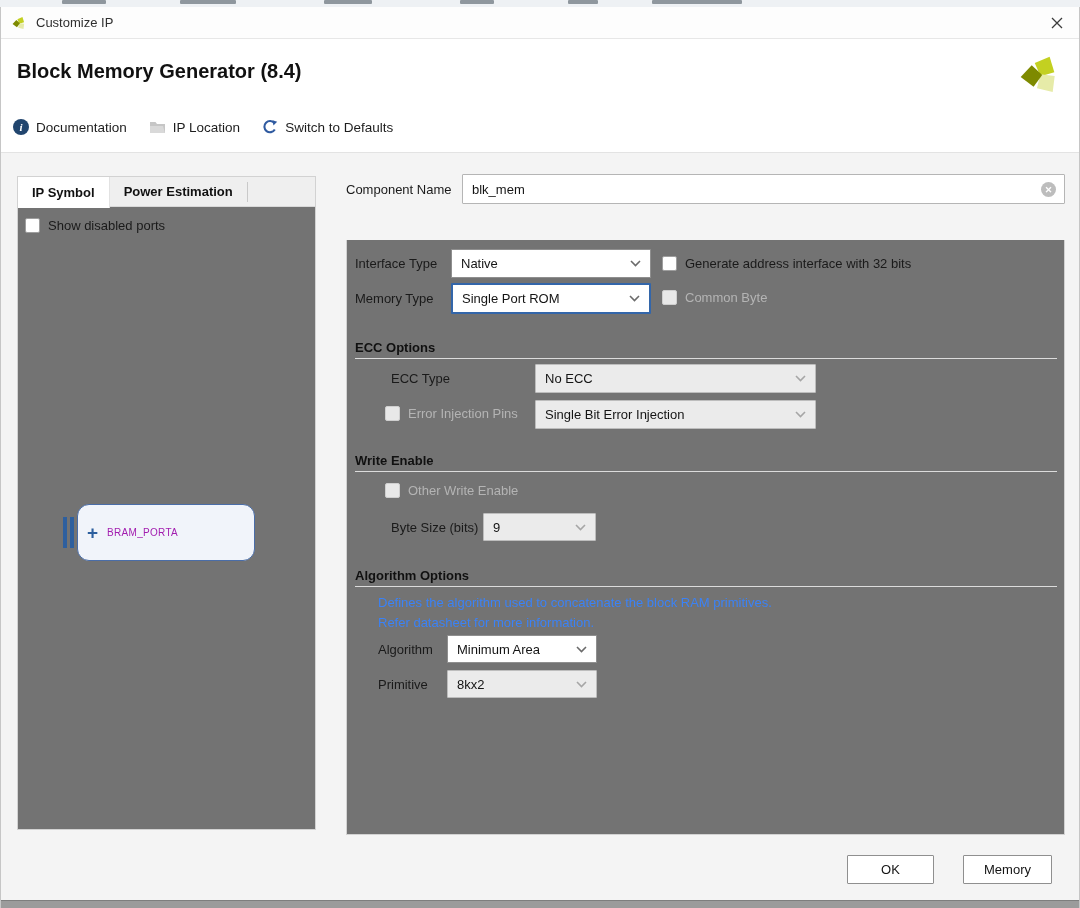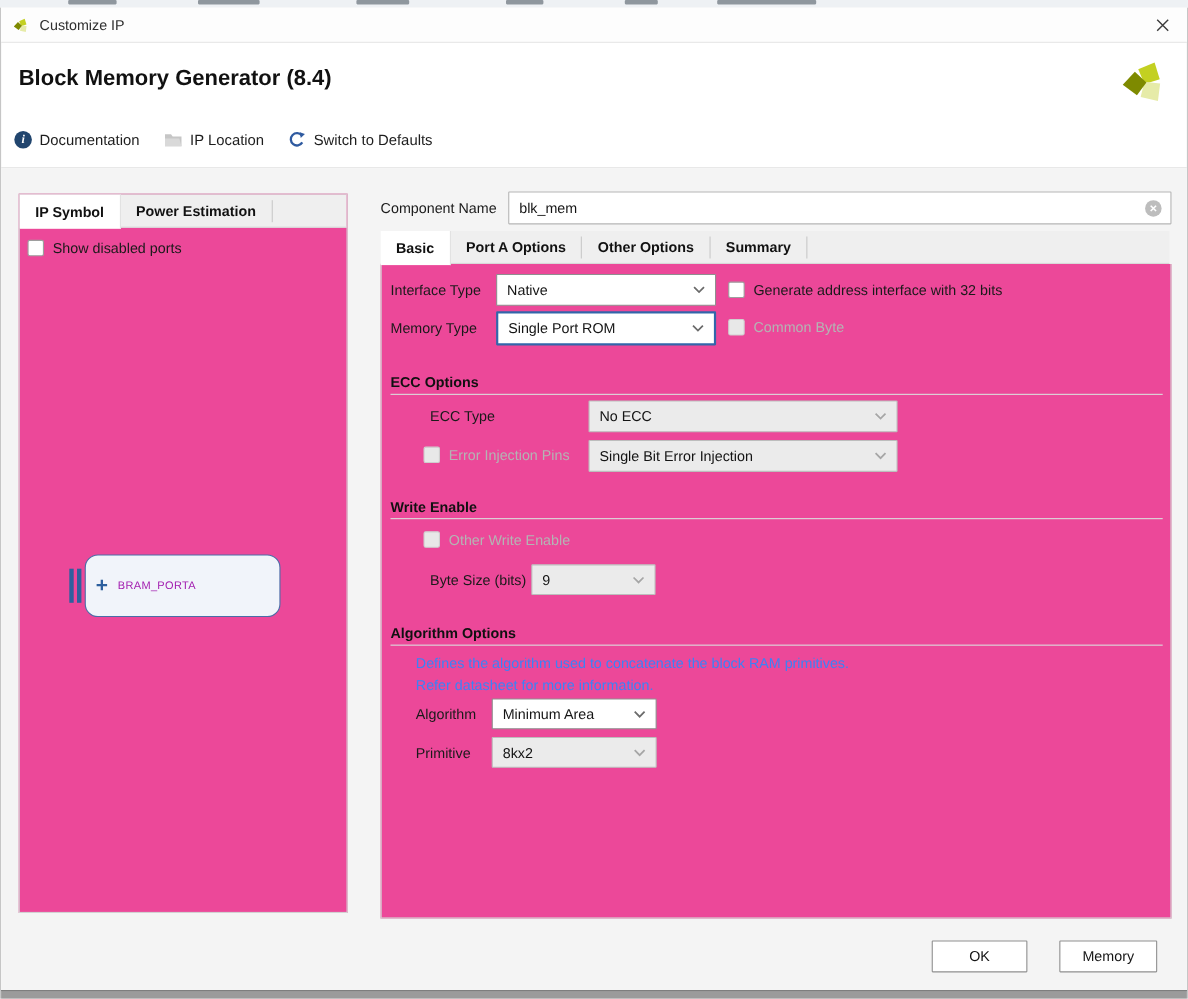--- a/index.html
+++ b/index.html
@@ -24,21 +24,21 @@
   .toolbar { position:absolute; top:109px; left:12px; height:22px; display:flex; align-items:center; }
   .tool-item { display:flex; align-items:center; margin-right:22px; cursor:pointer; }
   .tool-item .tlabel { font-size:13.5px; color:#1d1d1d; margin-left:7px; }
   .info-badge { width:16px; height:16px; border-radius:50%; background:#21456e; color:#fff; font-size:11px; font-weight:bold; display:flex; align-items:center; justify-content:center; font-family:"Liberation Serif", serif; font-style:italic; }
 
   .header-divider { position:absolute; top:145px; left:0; right:0; height:1px; background:#e3e3e3; }
   .content-bg { position:absolute; top:146px; left:0; right:0; bottom:8px; background:#f4f4f4; }
   .bottom-strip { position:absolute; bottom:0; left:0; right:0; height:8px; background:#9b9b9b; border-top:1px solid #7e7e7e; }
 
   
-  .panel { position:absolute; background:#ec4899; border:1px solid #d2d2d2; }
+  .panel { position:absolute; background:#737373; border:1px solid #d2d2d2; }
   .left-panel { top:169px; left:16px; width:299px; height:654px; }
   .options-panel { top:233px; left:345px; width:719px; height:595px; }
 
   .tabstrip { position:absolute; top:0; left:0; right:0; height:30px; background:#efefef; border-bottom:1px solid #d9d9d9; display:flex; align-items:stretch; }
   .tab { display:flex; align-items:center; padding:0 14px; font-size:13px; font-weight:bold; color:#111; cursor:pointer; position:relative; }
   .tab.active { background:#fff; height:31px; z-index:2; border-right:1px solid #e2e2e2; }
   .tab-sep { width:1px; height:20px; background:#c9c9c9; align-self:center; }
 
   .checkbox { width:15px; height:15px; background:#fff; border:1px solid #9e9e9e; border-radius:2px; flex:none; }
   .checkbox.disabled { background:#e8e8e8; border-color:#cfcfcf; }
@@ -159,29 +159,20 @@
     </div>
     <div class="bram-block">
       <span class="bram-plus">+</span>
       <span class="bram-label">BRAM_PORTA</span>
     </div>
 
     <span class="comp-label">Component Name</span>
     <input class="comp-input" type="text" value="blk_mem" style="">
     <span class="clear-icon">✕</span>
 
-    <div class="tabstrip" style="top:203px; left:345px; right:16px; width:auto;">
-      <span class="tab active">Basic</span>
-      <span class="tab">Port A Options</span>
-      <span class="tab-sep"></span>
-      <span class="tab">Other Options</span>
-      <span class="tab-sep"></span>
-      <span class="tab">Summary</span>
-      <span class="tab-sep"></span>
-    </div>
 
     <div class="panel options-panel" style="border-top:none;"></div>
 
     <span class="flabel" style="top:249px; left:354px;">Interface Type</span>
     <div class="dd" style="top:242px; left:450px; width:200px;">
       <span>Native</span>
       <svg class="chev" width="11" height="7" viewBox="0 0 11 7">
           <path d="M1 1 L5.5 5.5 L10 1" fill="none" stroke="#6b6b6b" stroke-width="1.6"></path>
         </svg>
     </div>

